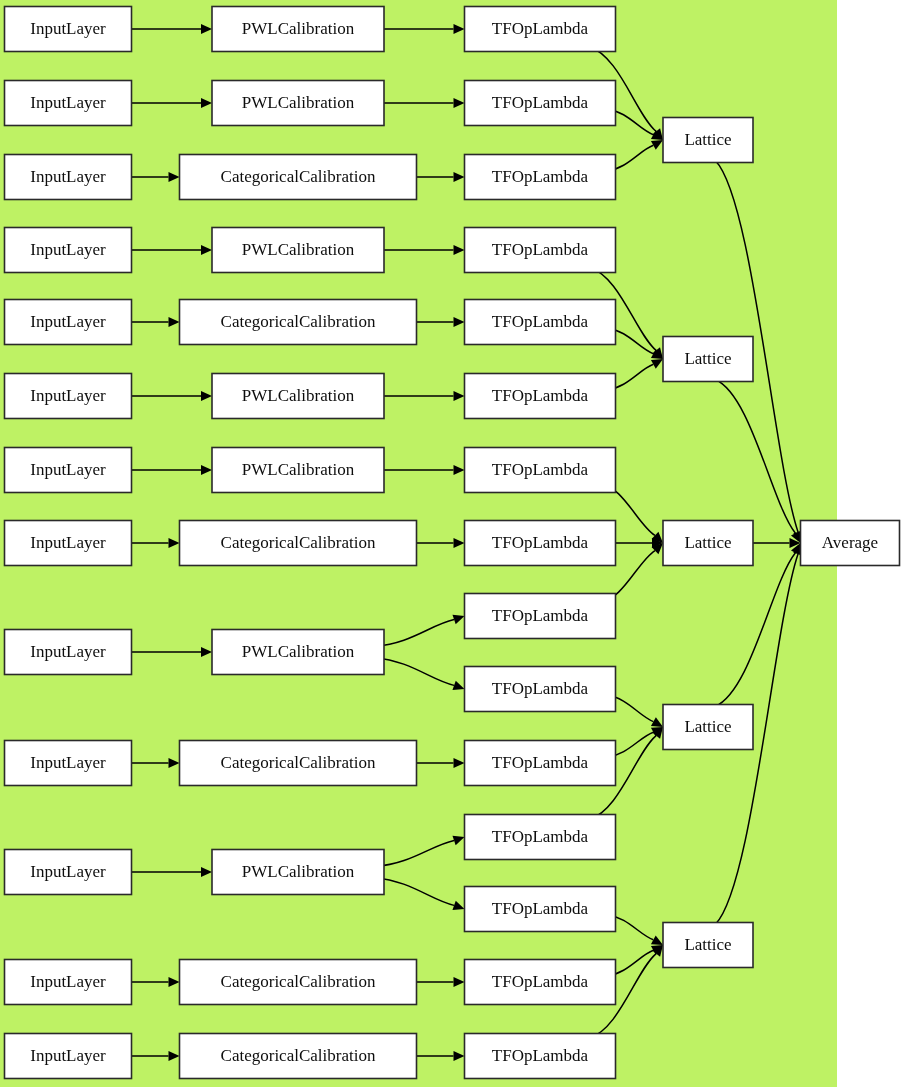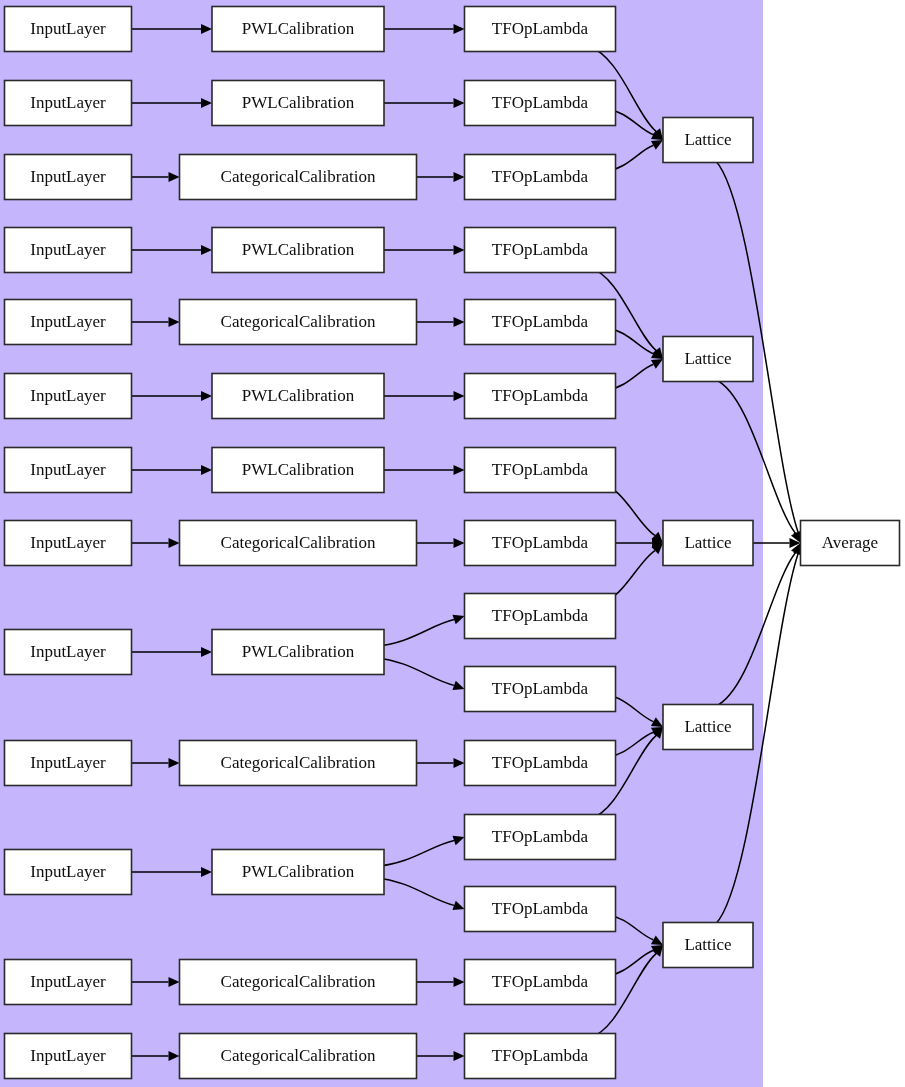--- a/index.html
+++ b/index.html
@@ -2,23 +2,23 @@
 <html><head>
 <meta charset="utf-8">
 <style>
   html, body {
     margin: 0;
     padding: 0;
     background: #ffffff;
   }
   #canvas {
     position: relative;
-    width: 763px;
+    width: 837px;
     height: 1087px;
-    background: #c4b5fd;
+    background: #bef264;
     font-family: "Liberation Serif", "DejaVu Serif", serif;
   }
   svg#graph {
     position: absolute;
     top: 0; left: 0;
     width: 905px;
     height: 1087px;
     overflow: visible;
   }
   .node-box {

